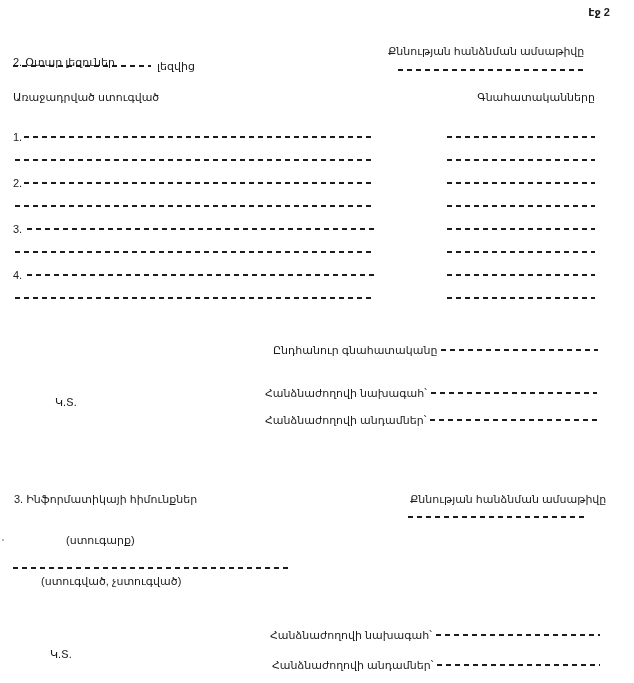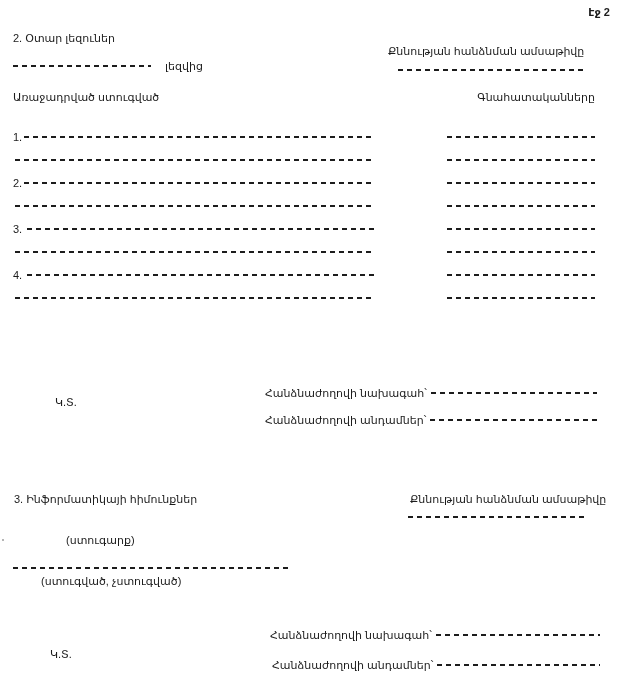--- a/index.html
+++ b/index.html
@@ -44,25 +44,25 @@
   }
   .speck{position:absolute;width:2px;height:2px;background:#b5b5b5;}
 </style>
 </head>
 <body>
 
 <div class="page">
 
   <div class="abs b" style="top:6px;right:24px;">էջ 2</div>
 
-  <div class="abs" style="left:13px;top:32px;">2. Օտար լեզուներ</div>
+  <div class="abs" style="left:13px;top:56px;">2. Օտար լեզուներ</div>
 
   <div class="combo" style="left:13px;top:59px;width:200px;flex-direction:row;">
     <span class="fill" style="flex:0 0 138px;margin-left:0;"></span>
-    <span style="margin-left:14px;">լեզվից</span>
+    <span style="margin-left:6px;">լեզվից</span>
   </div>
 
   <div class="abs" style="left:388px;top:45px;">Քննության հանձնման ամսաթիվը</div>
   <div class="dash" style="left:398px;top:69px;width:186px;"></div>
 
   <div class="abs" style="left:13px;top:91px;">Առաջադրված ստուգված</div>
   <div class="abs" style="top:91px;right:39px;">Գնահատականները</div>
 
   <div class="qrow" style="top:130px;">
     <span class="qnum">1.</span>
@@ -105,20 +105,24 @@
     <span class="fill" style="margin-left:5px;"></span>
   </div>
   <div class="dash" style="left:447px;top:274px;width:148px;"></div>
 
   <div class="qrow" style="top:291px;">
     <span class="qnum"></span>
     <span class="fill"></span>
   </div>
   <div class="dash" style="left:447px;top:297px;width:148px;"></div>
 
+  <div class="combo" style="left:273px;top:343px;width:325px;">
+    <span>Ընդհանուր գնահատականը</span>
+    <span class="fill"></span>
+  </div>
 
   <div class="abs" style="left:55px;top:396px;">Կ.Տ.</div>
 
   <div class="combo" style="left:265px;top:386px;width:332px;">
     <span>Հանձնաժողովի նախագահ՝</span>
     <span class="fill"></span>
   </div>
 
   <div class="combo" style="left:265px;top:413px;width:332px;">
     <span>Հանձնաժողովի անդամներ՝</span>

